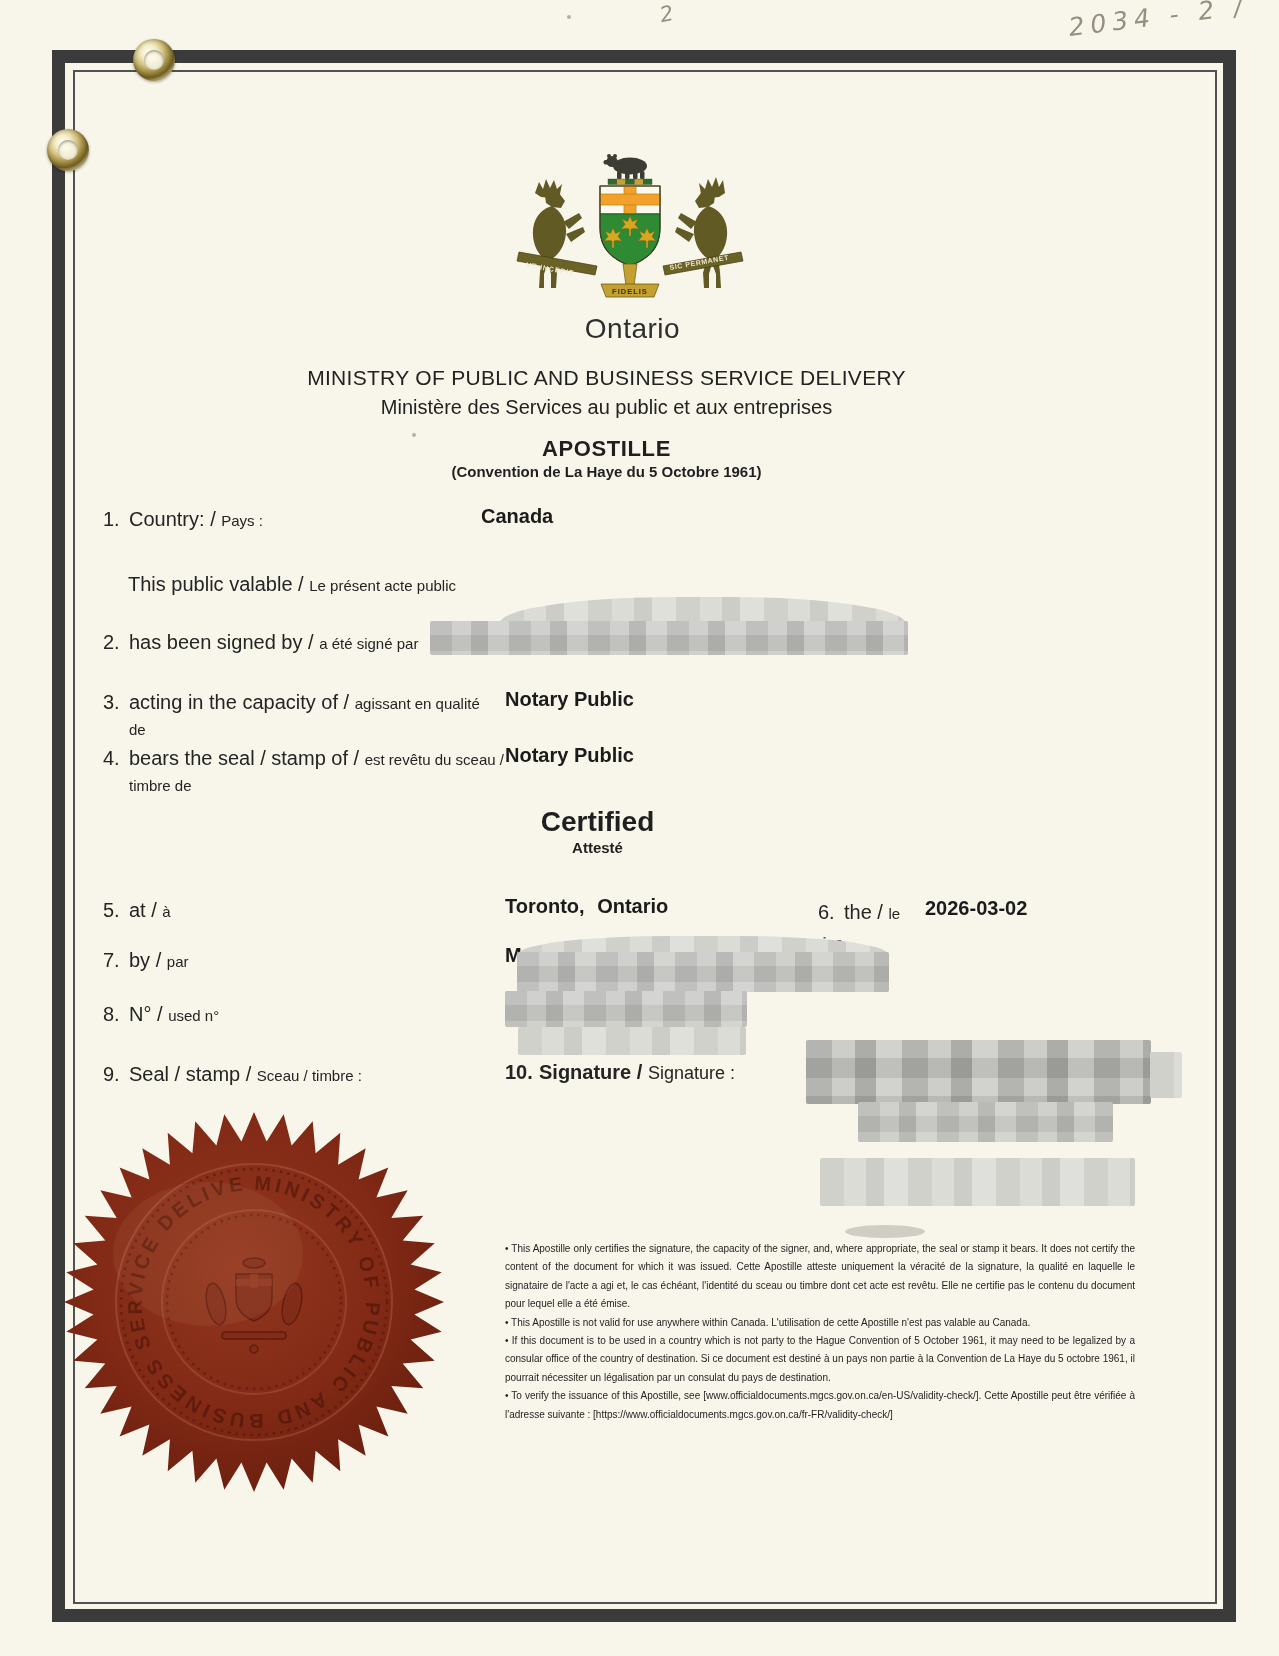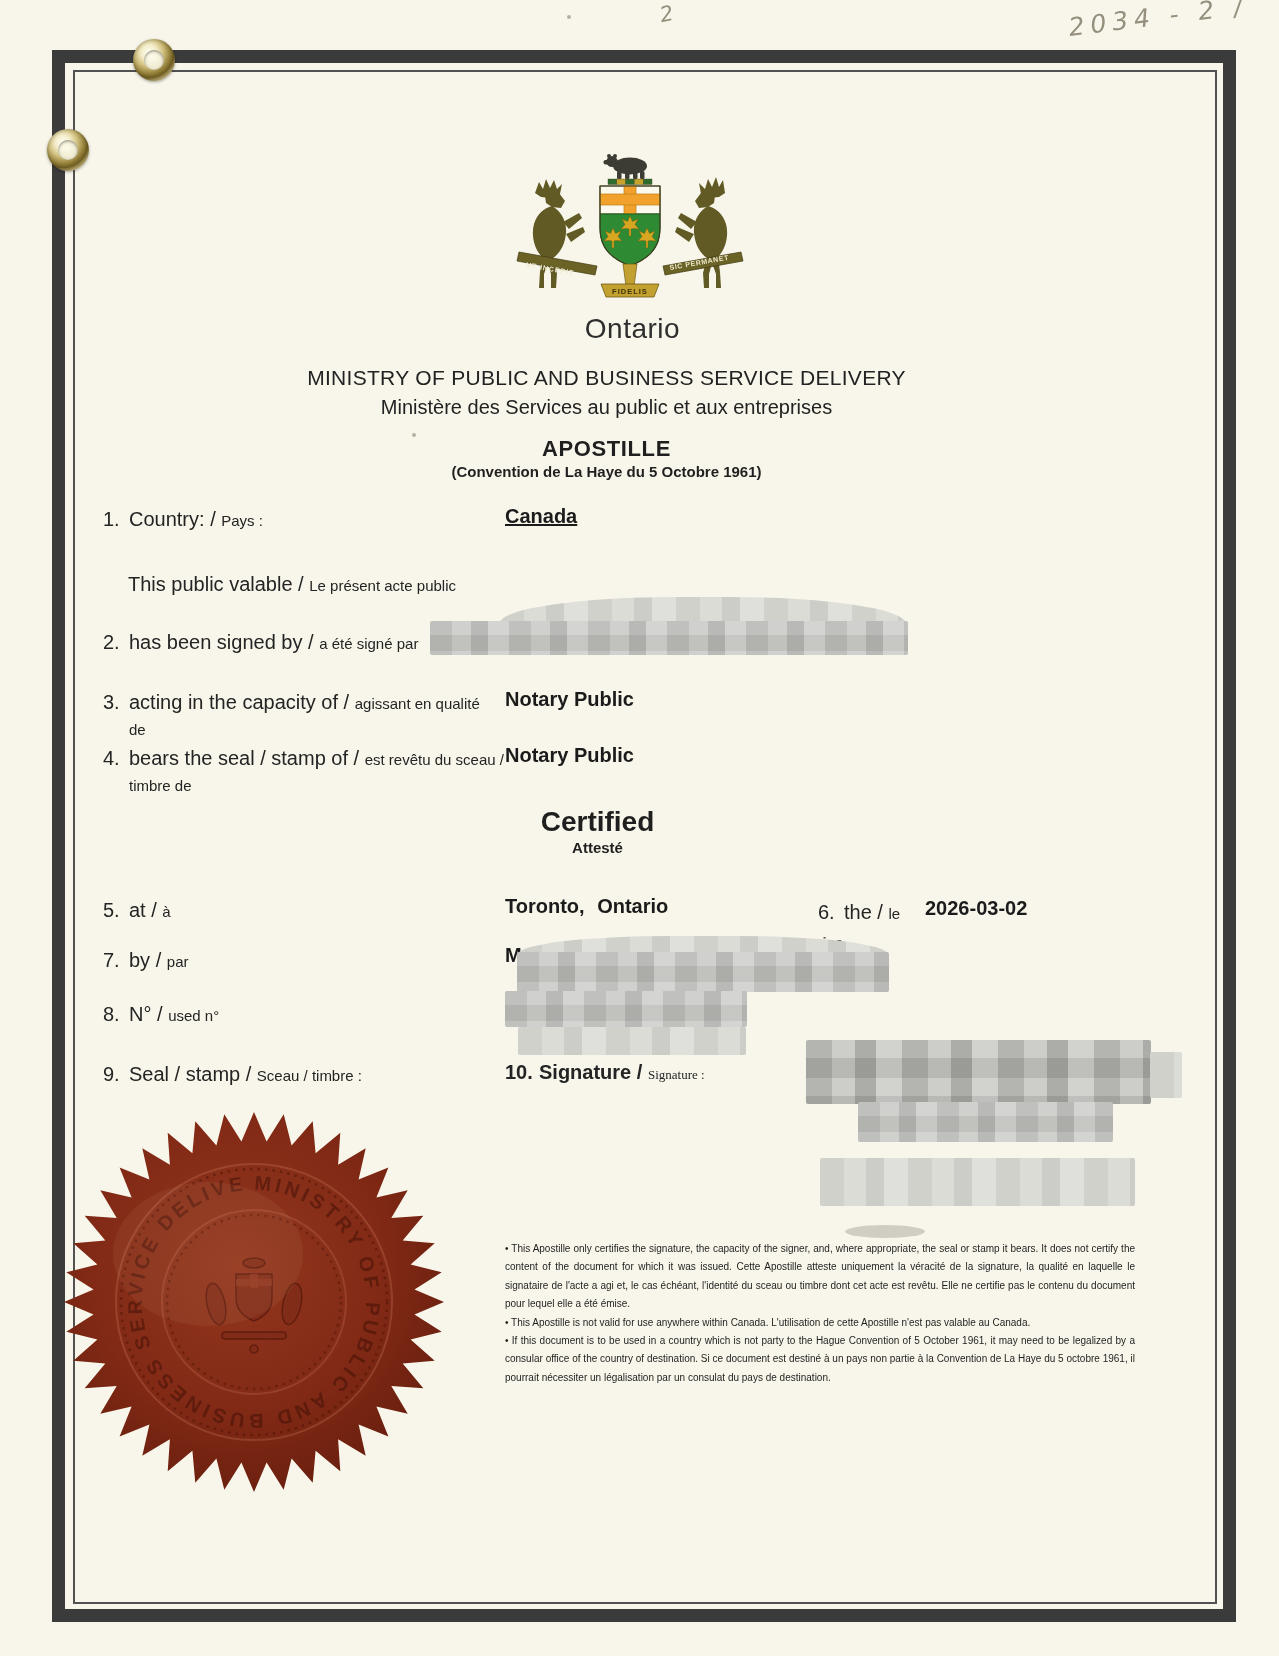--- a/index.html
+++ b/index.html
@@ -36,21 +36,21 @@
   .ministry-en{top:366px;font-size:21px;letter-spacing:.3px;color:#222;}
   .ministry-fr{top:396px;font-size:20px;color:#222;}
   .apostille{top:436px;font-size:22px;font-weight:bold;letter-spacing:.6px;}
   .apostille-sub{top:463px;font-size:15px;font-weight:bold;}
 
   
   .frow{position:absolute;padding-left:26px;font-size:20px;line-height:24px;color:#242424;}
   .frow .num{position:absolute;left:0;top:0;font-size:20px;}
   .len{font-size:20px;}
   .lfr{font-size:15px;font-weight:normal;}
-  .lfr-reg{font-size:13px;font-weight:normal;font-family:Liberation Serif, serif;}
+  .lfr-reg{font-size:18px;font-weight:normal;}
   .val{position:absolute;font-size:20px;font-weight:bold;color:#1b1b1b;}
   .bold{font-weight:bold;}
   .certified-block{position:absolute;left:505px;top:806px;width:185px;text-align:center;}
   .certified-en{font-size:28px;font-weight:bold;}
   .certified-fr{font-size:15px;font-weight:bold;margin-top:1px;}
 
   
   .px,.px-light,.px-sig{position:absolute;border-radius:2px;z-index:2;}
   .px{background:
       repeating-linear-gradient(90deg, rgba(0,0,0,.08) 0 22px, rgba(0,0,0,0) 22px 41px,
@@ -158,21 +158,21 @@
 <div class="centerline shiftA ministry-en">MINISTRY OF PUBLIC AND BUSINESS SERVICE DELIVERY</div>
 <div class="centerline shiftA ministry-fr">Ministère des Services au public et aux entreprises</div>
 <div class="centerline shiftA apostille">APOSTILLE</div>
 <div class="centerline shiftA apostille-sub">(Convention de La Haye du 5 Octobre 1961)</div>
 
 <div class="frow" style="left:103px;top:507px;width:380px;">
   <span class="num">1.</span>
   <span class="len">Country: /</span>
   <span class="lfr">Pays :</span>
 </div>
-<div class="val" style="left:505px;top:505px;text-decoration:underline;">Canada</div>
+<div class="val" style="left:481px;top:505px;">Canada</div>
 
 <div class="frow" style="left:128px;top:572px;width:520px;padding-left:0;">
   <span class="len">This public valable /</span>
   <span class="lfr">Le présent acte public</span>
 </div>
 
 <div class="frow" style="left:103px;top:630px;width:420px;">
   <span class="num">2.</span>
   <span class="len">has been signed by /</span>
   <span class="lfr">a été signé par</span>
@@ -275,13 +275,14 @@
     <rect x="164" y="226" width="64" height="7" rx="3"></rect>
     <circle cx="196" cy="243" r="4"></circle>
   </g>
   <ellipse cx="150" cy="148" rx="95" ry="72" fill="rgba(255,215,185,0.06)"></ellipse>
 </svg>
 
 <div class="fine">
   <p>• This Apostille only certifies the signature, the capacity of the signer, and, where appropriate, the seal or stamp it bears. It does not certify the content of the document for which it was issued. Cette Apostille atteste uniquement la véracité de la signature, la qualité en laquelle le signataire de l'acte a agi et, le cas échéant, l'identité du sceau ou timbre dont cet acte est revêtu. Elle ne certifie pas le contenu du document pour lequel elle a été émise.</p>
   <p>• This Apostille is not valid for use anywhere within Canada. L'utilisation de cette Apostille n'est pas valable au Canada.</p>
   <p>• If this document is to be used in a country which is not party to the Hague Convention of 5 October 1961, it may need to be legalized by a consular office of the country of destination. Si ce document est destiné à un pays non partie à la Convention de La Haye du 5 octobre 1961, il pourrait nécessiter un légalisation par un consulat du pays de destination.</p>
+  <p>• To verify the issuance of this Apostille, see [www.officialdocuments.mgcs.gov.on.ca/en-US/validity-check/]. Cette Apostille peut être vérifiée à l'adresse suivante : [https://www.officialdocuments.mgcs.gov.on.ca/fr-FR/validity-check/]</p>
 </div>
 
 </body></html>

